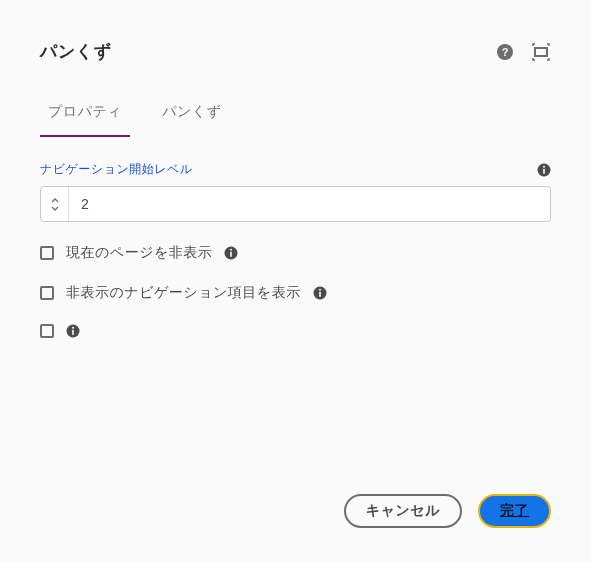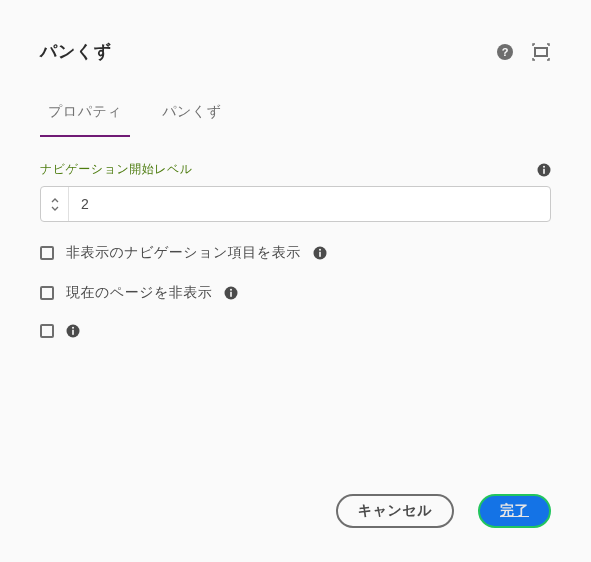--- a/index.html
+++ b/index.html
@@ -68,21 +68,21 @@
     margin-bottom: 22px;
   }
   .label-row {
     display: flex;
     justify-content: space-between;
     align-items: center;
     margin-bottom: 8px;
   }
   .field-label {
     font-size: 12px;
-    color: #4d7c0f;
+    color: #1d4ed8;
     letter-spacing: 0.5px;
   }
   .info-icon {
     width: 14px;
     height: 14px;
     display: inline-flex;
     align-items: center;
     justify-content: center;
     color: #4b4b4b;
   }
@@ -150,43 +150,43 @@
     padding: 0 12px;
     font-size: 14px;
     outline: none;
     font-family: inherit;
   }
   .footer {
     position: absolute;
     bottom: 34px;
     right: 40px;
     display: flex;
-    gap: 24px;
+    gap: 16px;
   }
   .btn {
     height: 34px;
     padding: 0 20px;
     border-radius: 17px;
     font-size: 14px;
     font-weight: 700;
     cursor: pointer;
     display: inline-flex;
     align-items: center;
     justify-content: center;
     letter-spacing: 0.5px;
   }
   .btn-secondary {
     background: transparent;
     border: 2px solid #6e6e6e;
     color: #4b4b4b;
   }
   .btn-primary {
     background: #1473e6;
-    border: 2px solid #22c55e;
-    color: #e5e5e5;
+    border: 2px solid #eab308;
+    color: #0f172a;
     text-decoration: underline;
   }
 </style>
 </head>
 <body>
 
 <div class="dialog">
 
   <div class="header">
     <div class="title">パンくず</div>
@@ -236,33 +236,33 @@
                 <path d="M1 1 L4 4 L7 1"></path>
               </svg>
           </span>
         </div>
         <input type="text" value="2" style="">
       </div>
     </div>
 
     <div class="checkbox-row">
       <span class="checkbox"></span>
-      <span class="checkbox-label">非表示のナビゲーション項目を表示</span>
+      <span class="checkbox-label">現在のページを非表示</span>
       <span class="info-icon">
         <svg viewBox="0 0 14 14" fill="currentColor">
             <circle cx="7" cy="7" r="6.5"></circle>
             <rect x="6.2" y="5.8" width="1.6" height="5" fill="#fafafa"></rect>
             <circle cx="7" cy="3.8" r="1" fill="#fafafa"></circle>
           </svg>
       </span>
     </div>
 
     <div class="checkbox-row">
       <span class="checkbox"></span>
-      <span class="checkbox-label">現在のページを非表示</span>
+      <span class="checkbox-label">非表示のナビゲーション項目を表示</span>
       <span class="info-icon">
         <svg viewBox="0 0 14 14" fill="currentColor">
             <circle cx="7" cy="7" r="6.5"></circle>
             <rect x="6.2" y="5.8" width="1.6" height="5" fill="#fafafa"></rect>
             <circle cx="7" cy="3.8" r="1" fill="#fafafa"></circle>
           </svg>
       </span>
     </div>
 
     <div class="checkbox-row">

